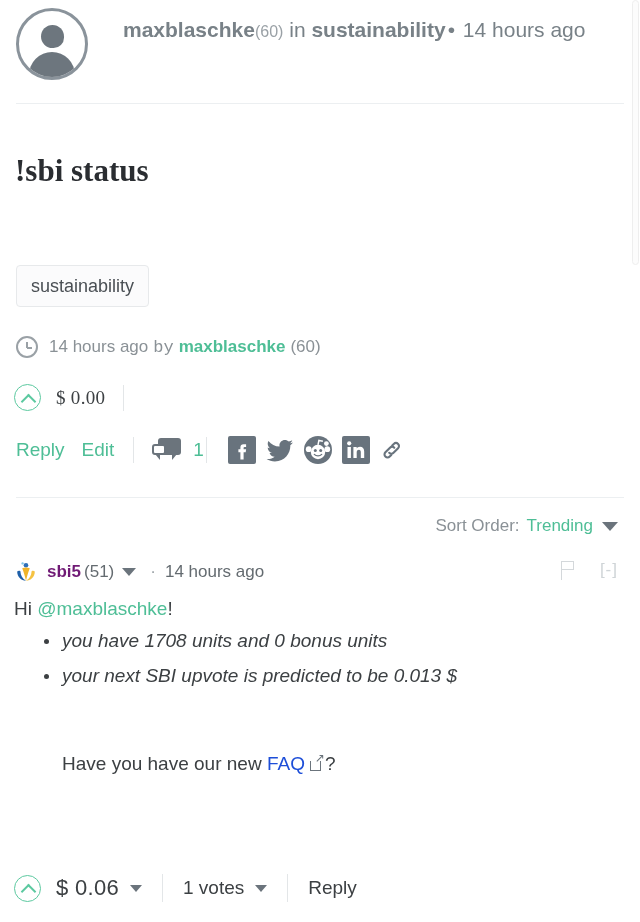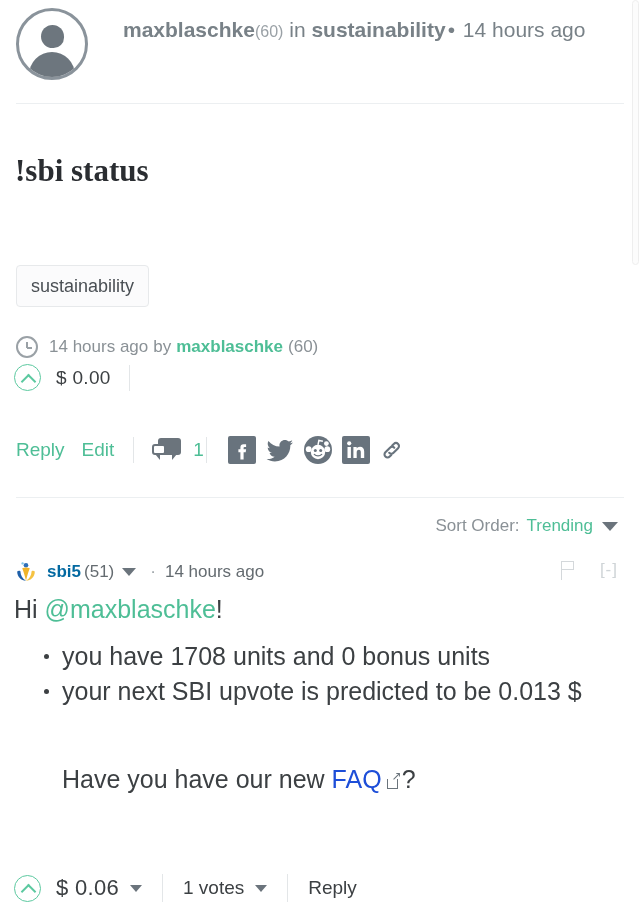--- a/index.html
+++ b/index.html
@@ -190,23 +190,24 @@
     color: #4ebe96;
     font-weight: bold;
     margin: 0 5px 0 5px;
   }
   .post-meta .meta-rep { color: #8a9196; }
 
   
   .payout-row {
     position: absolute;
     left: 14px;
-    top: 364px;
-    display: flex;
-    align-items: center;
+    top: 384px;
+    display: flex;
+    align-items: center;
+    font-family: Liberation Serif, serif;
   }
   .upvote {
     width: 27px; height: 27px;
     flex: 0 0 27px;
     border: 1.5px solid #5cc9a0;
     border-radius: 50%;
     box-sizing: border-box;
     position: relative;
   }
   .upvote::after {
@@ -339,21 +340,21 @@
     font-size: 17px;
     color: #8a9196;
   }
   .sbi-logo {
     width: 24px; height: 24px;
     flex: 0 0 24px;
     position: relative;
     margin-right: 9px;
   }
   .comment-author {
-    color: #0369a1;
+    color: #701a75;
     font-weight: bold;
     font-size: 17px;
   }
   .comment-rep {
     color: #646b70;
     margin-left: 3px;
     font-size: 17px;
   }
   .comment-header .caret-down {
     border-top-color: #6b747c;
@@ -400,30 +401,31 @@
     color: #cfd4d7;
     font-size: 17px;
     letter-spacing: 1px;
   }
 
   .comment-body {
     position: absolute;
     left: 14px;
     top: 595px;
     width: 600px;
-    font-size: 25px;
+    font-size: 19px;
     color: #3c4043;
     line-height: 28px;
   }
   .comment-greeting { margin: 0; }
   .mention { color: #4ebe96; }
   .bullets {
-    margin: 19px 0 0 0;
+    margin: 4px 0 0 0;
     padding-left: 48px;
     list-style: none;
+    font-style: italic;
   }
   .bullets li {
     position: relative;
     margin-bottom: 7px;
     line-height: 28px;
   }
   .bullets li::before {
     content: "";
     position: absolute;
     left: -18px;
@@ -517,21 +519,21 @@
 
   <h1 class="post-title">!sbi status</h1>
 
   <div class="tag-row">
     <span class="tag">sustainability</span>
   </div>
 
   <div class="post-meta">
     <span class="clock-icon"></span>
     <span>14 hours ago</span>
-    <span style="margin-left:5px;">by</span>
+    <span style="margin-left:5px;font-family:Liberation Mono, monospace;">by</span>
     <span class="meta-author">maxblaschke</span>
     <span class="meta-rep">(60)</span>
   </div>
 
   <div class="payout-row">
     <span class="upvote"></span>
     <span class="payout-value">$ 0.00</span>
     <span class="payout-sep"></span>
   </div>
 

